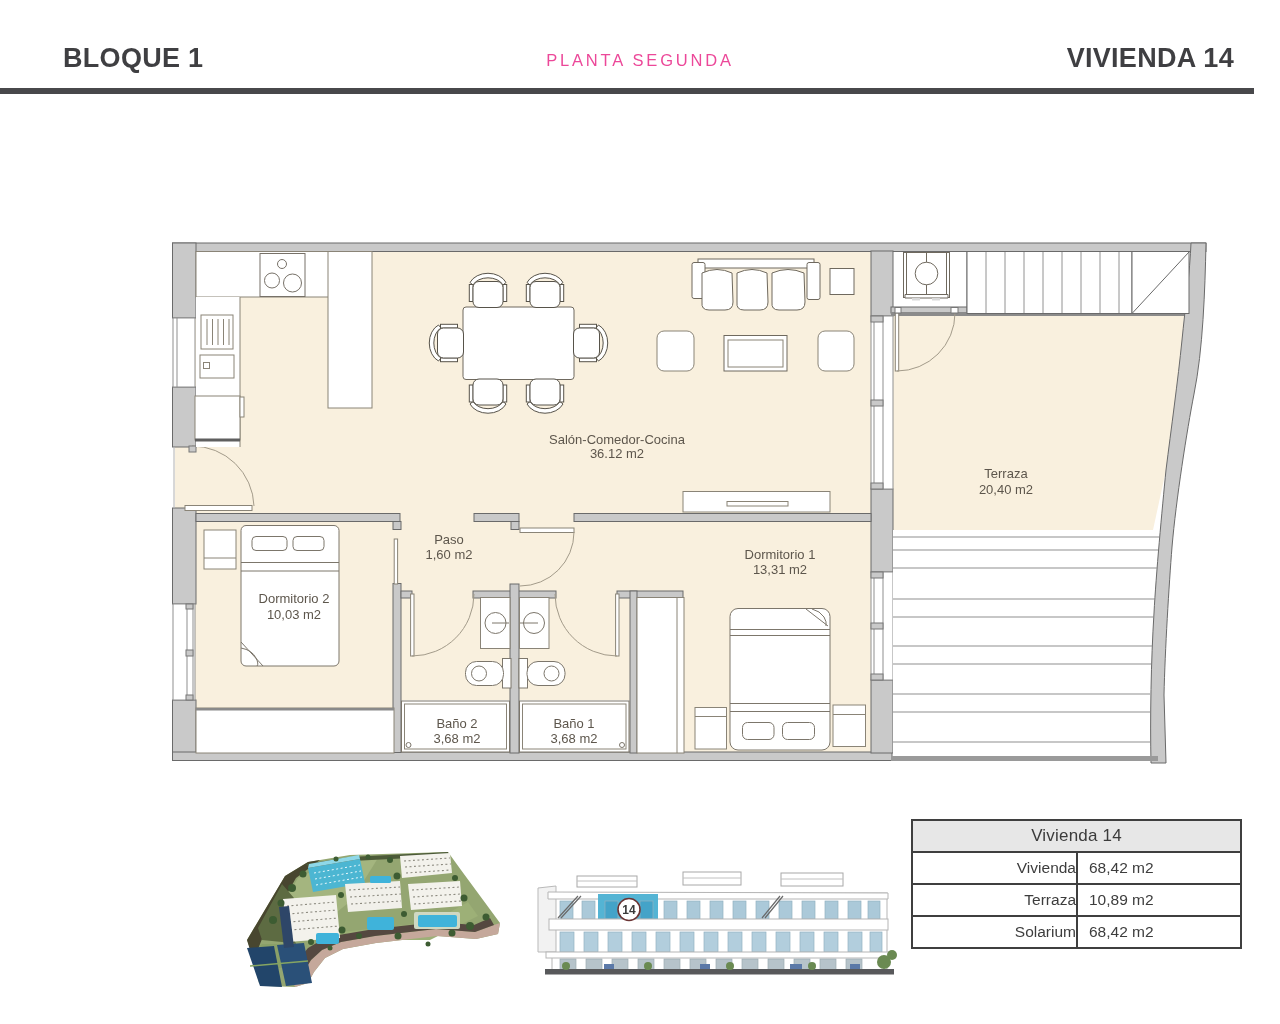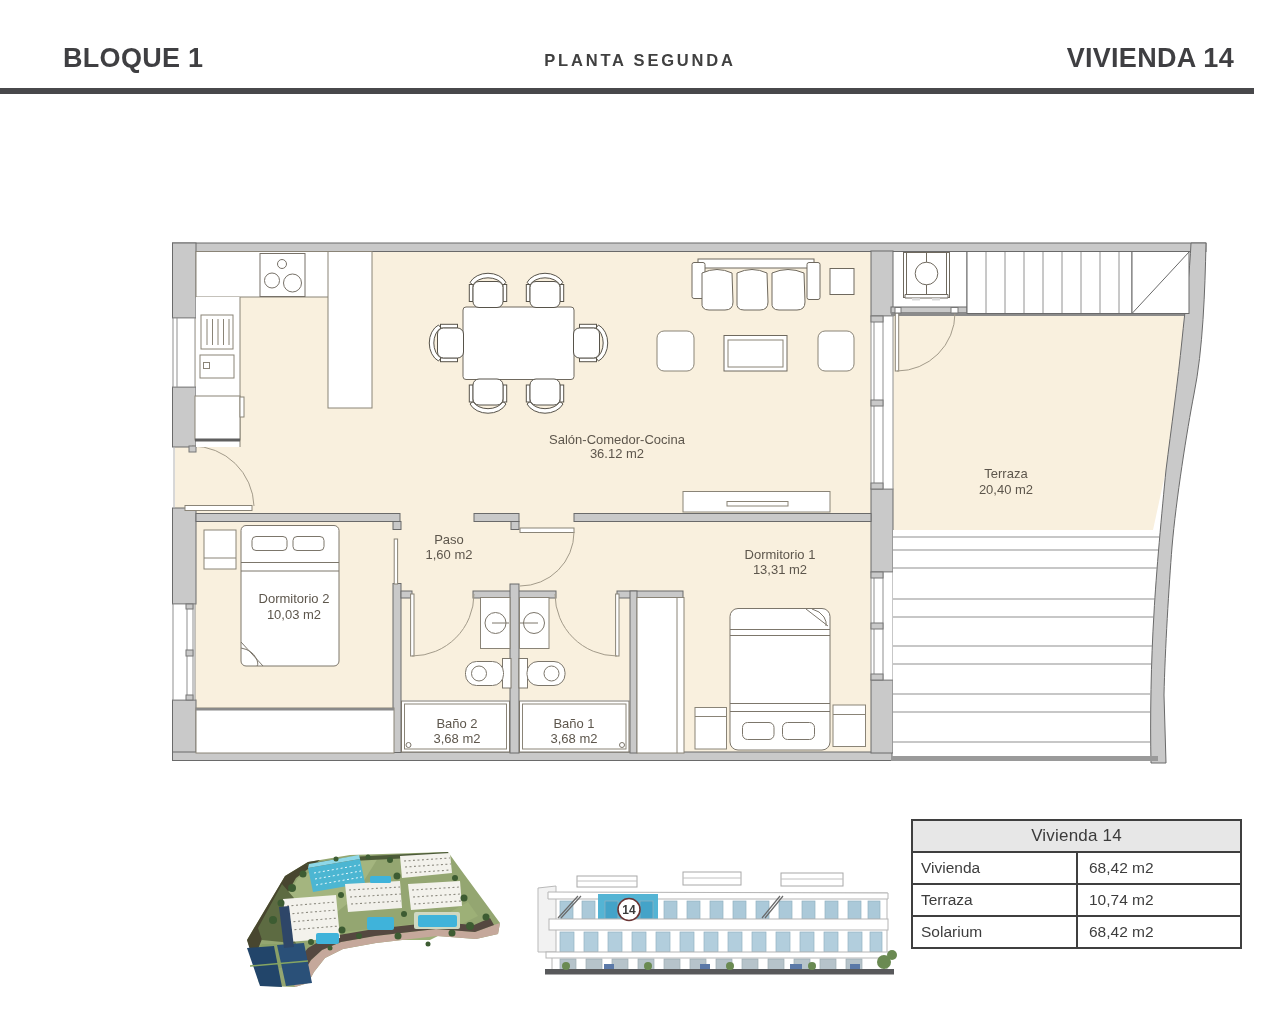--- a/index.html
+++ b/index.html
@@ -1,26 +1,26 @@
 <!DOCTYPE html>
 <html><head>
 <meta charset="utf-8">
 <style>
   html,body{margin:0;padding:0;}
   body{width:1280px;height:1024px;position:relative;background:#ffffff;
        font-family:"Liberation Sans", sans-serif;overflow:hidden;}
   .hdr{position:absolute;color:#3f3f42;white-space:nowrap;text-align:center;}
   #bloque{left:63px;top:43px;font-size:27px;font-weight:700;letter-spacing:0.3px;}
-  #planta{left:50%;top:51px;transform:translateX(-50%);font-size:16.5px;font-weight:700;
-          letter-spacing:2.8px;color:#404040;}
+  #planta{left:50%;top:51px;transform:translateX(-50%);font-size:16.5px;font-weight:400;
+          letter-spacing:2.8px;color:#ec4899;}
   #vivienda{right:46px;top:43px;font-size:27px;font-weight:700;letter-spacing:0.3px;}
   #rule{position:absolute;left:0px;top:88px;width:1254px;height:6px;background:#48484b;}
   table{position:absolute;left:911px;top:819px;width:331px;height:130px;
         border-collapse:collapse;font-size:15.5px;color:#3d3d3d;}
-  td,th{border:2px solid #3f3f3f;padding:0 0 0 8px;font-weight:400;text-align:left;height:25px;}
+  td,th{border:2px solid #3f3f3f;padding:0 0 0 8px;font-weight:400;text-align:right;height:25px;}
   td:first-child{width:155px;}
   th{background:#e7e7e7;text-align:center;font-size:17px;padding:0;font-weight:400;color:#3b3b3b;letter-spacing:0.2px;}
   td.num{text-align:left;padding:0;width:162px;text-indent:11px;}
 </style>
 </head>
 <body>
 
 <div id="bloque" class="hdr">BLOQUE 1</div>
 
 <div id="planta" class="hdr">PLANTA SEGUNDA</div>
@@ -571,20 +571,20 @@
   <tbody>
       <tr>
         <th colspan="2">Vivienda 14</th>
       </tr>
   <tr>
         <td>Vivienda</td>
         <td class="num">68,42 m2</td>
       </tr>
   <tr>
         <td>Terraza</td>
-        <td class="num">10,74 m2</td>
+        <td class="num">10,89 m2</td>
       </tr>
   <tr>
         <td>Solarium</td>
         <td class="num">68,42 m2</td>
       </tr>
 </tbody>
   </table>
 
 </body></html>

